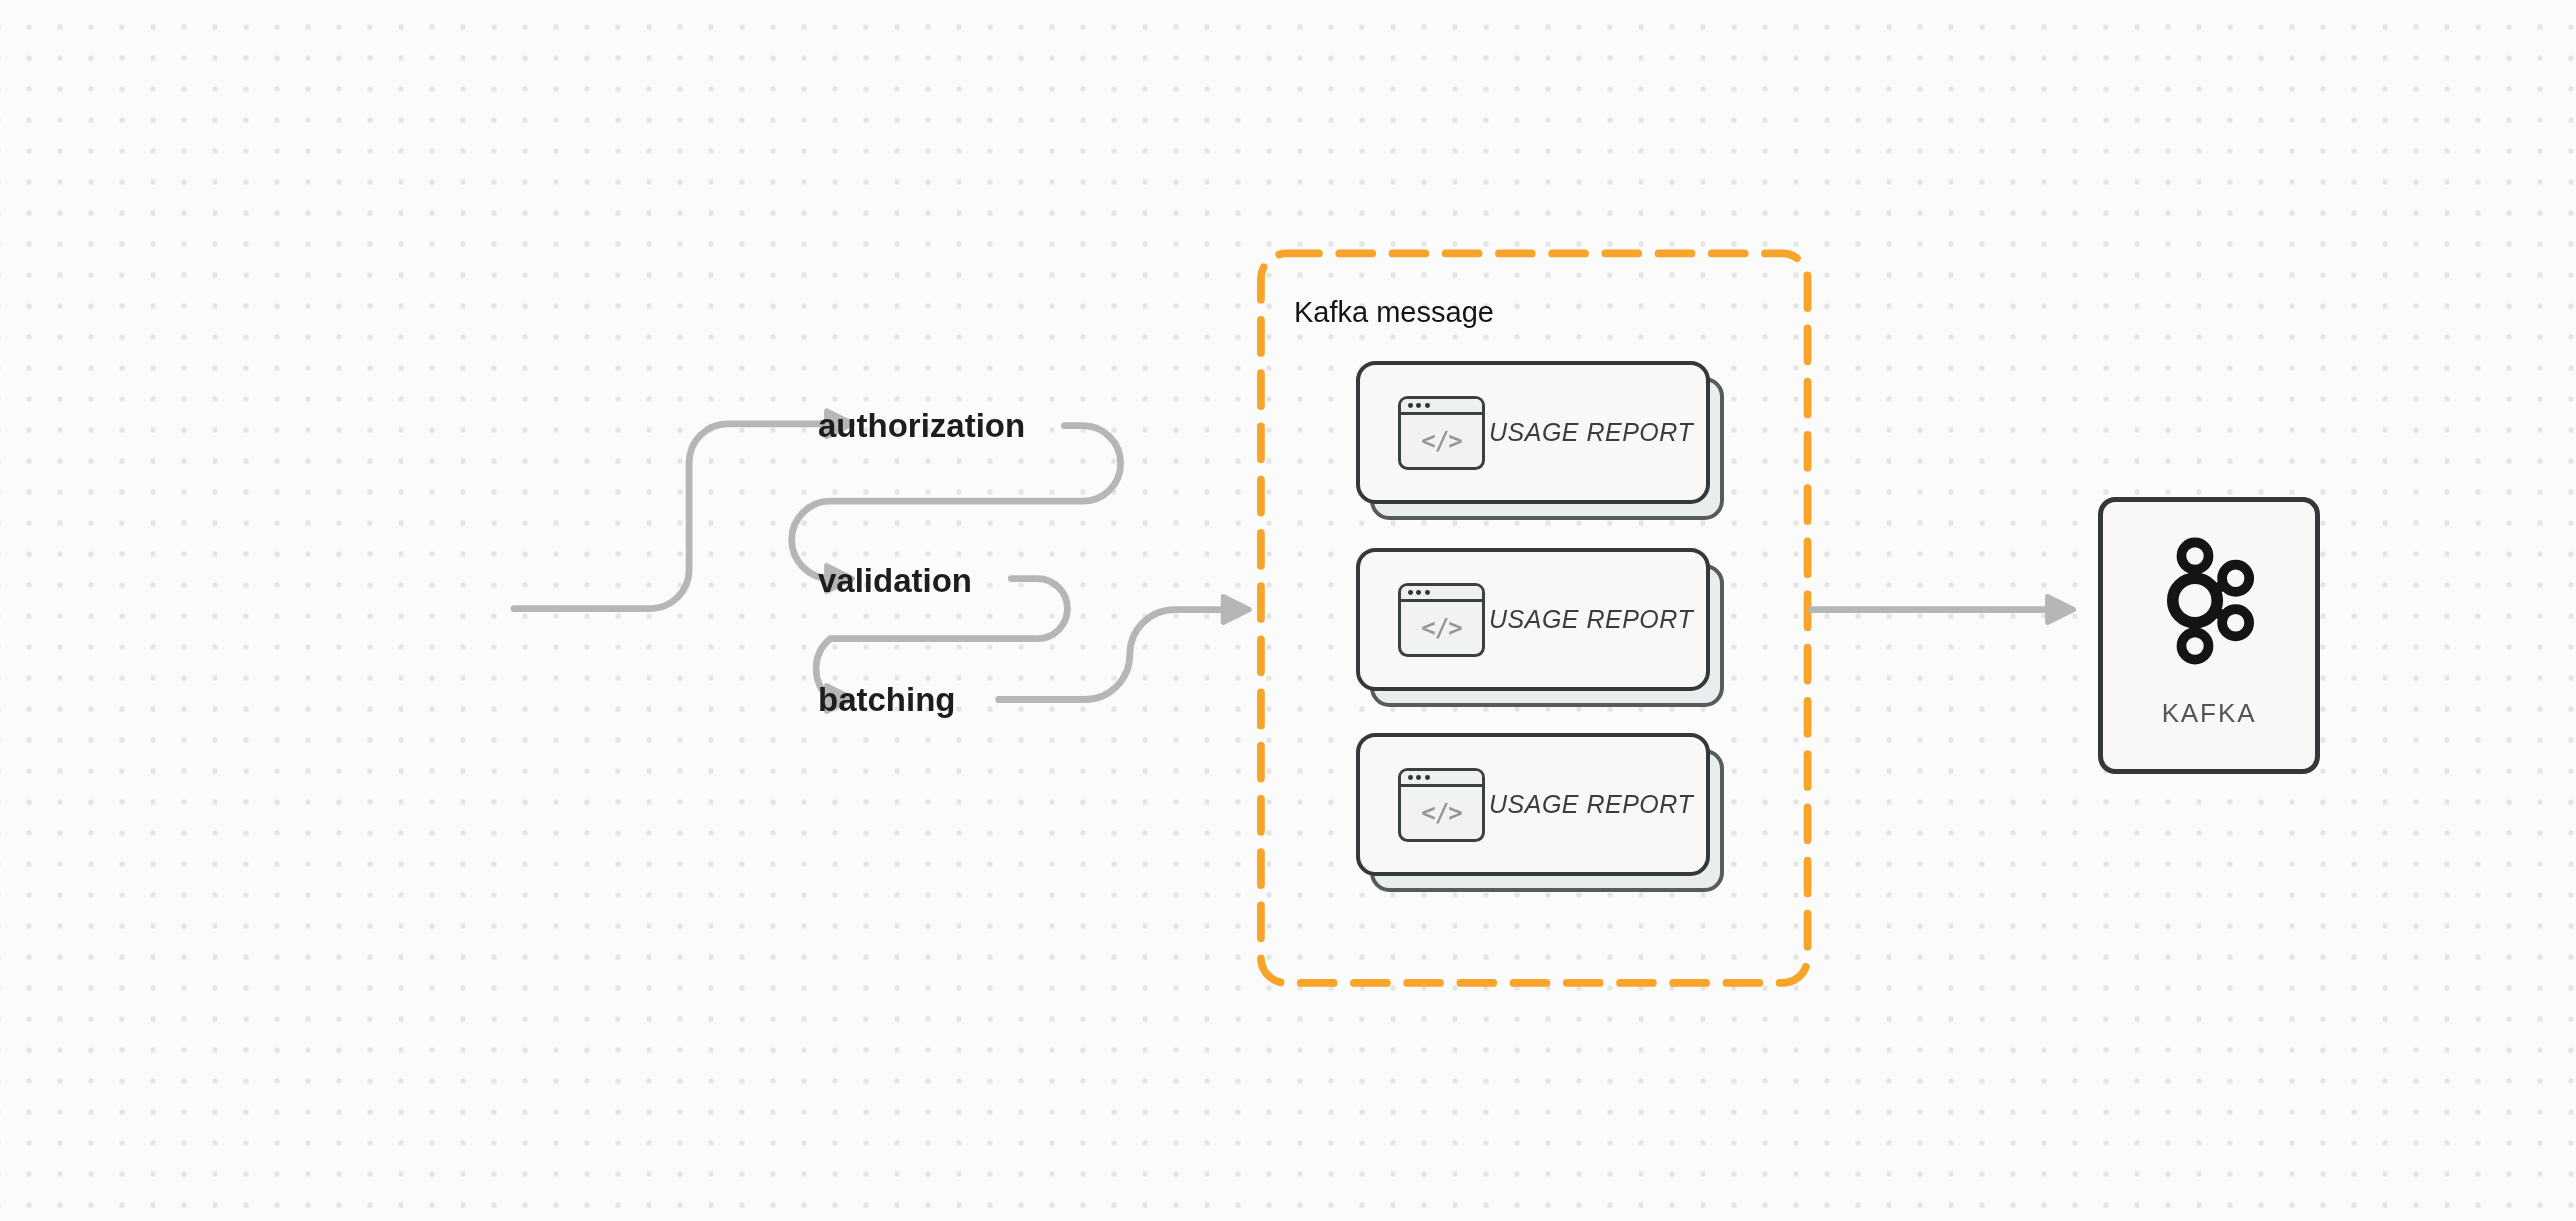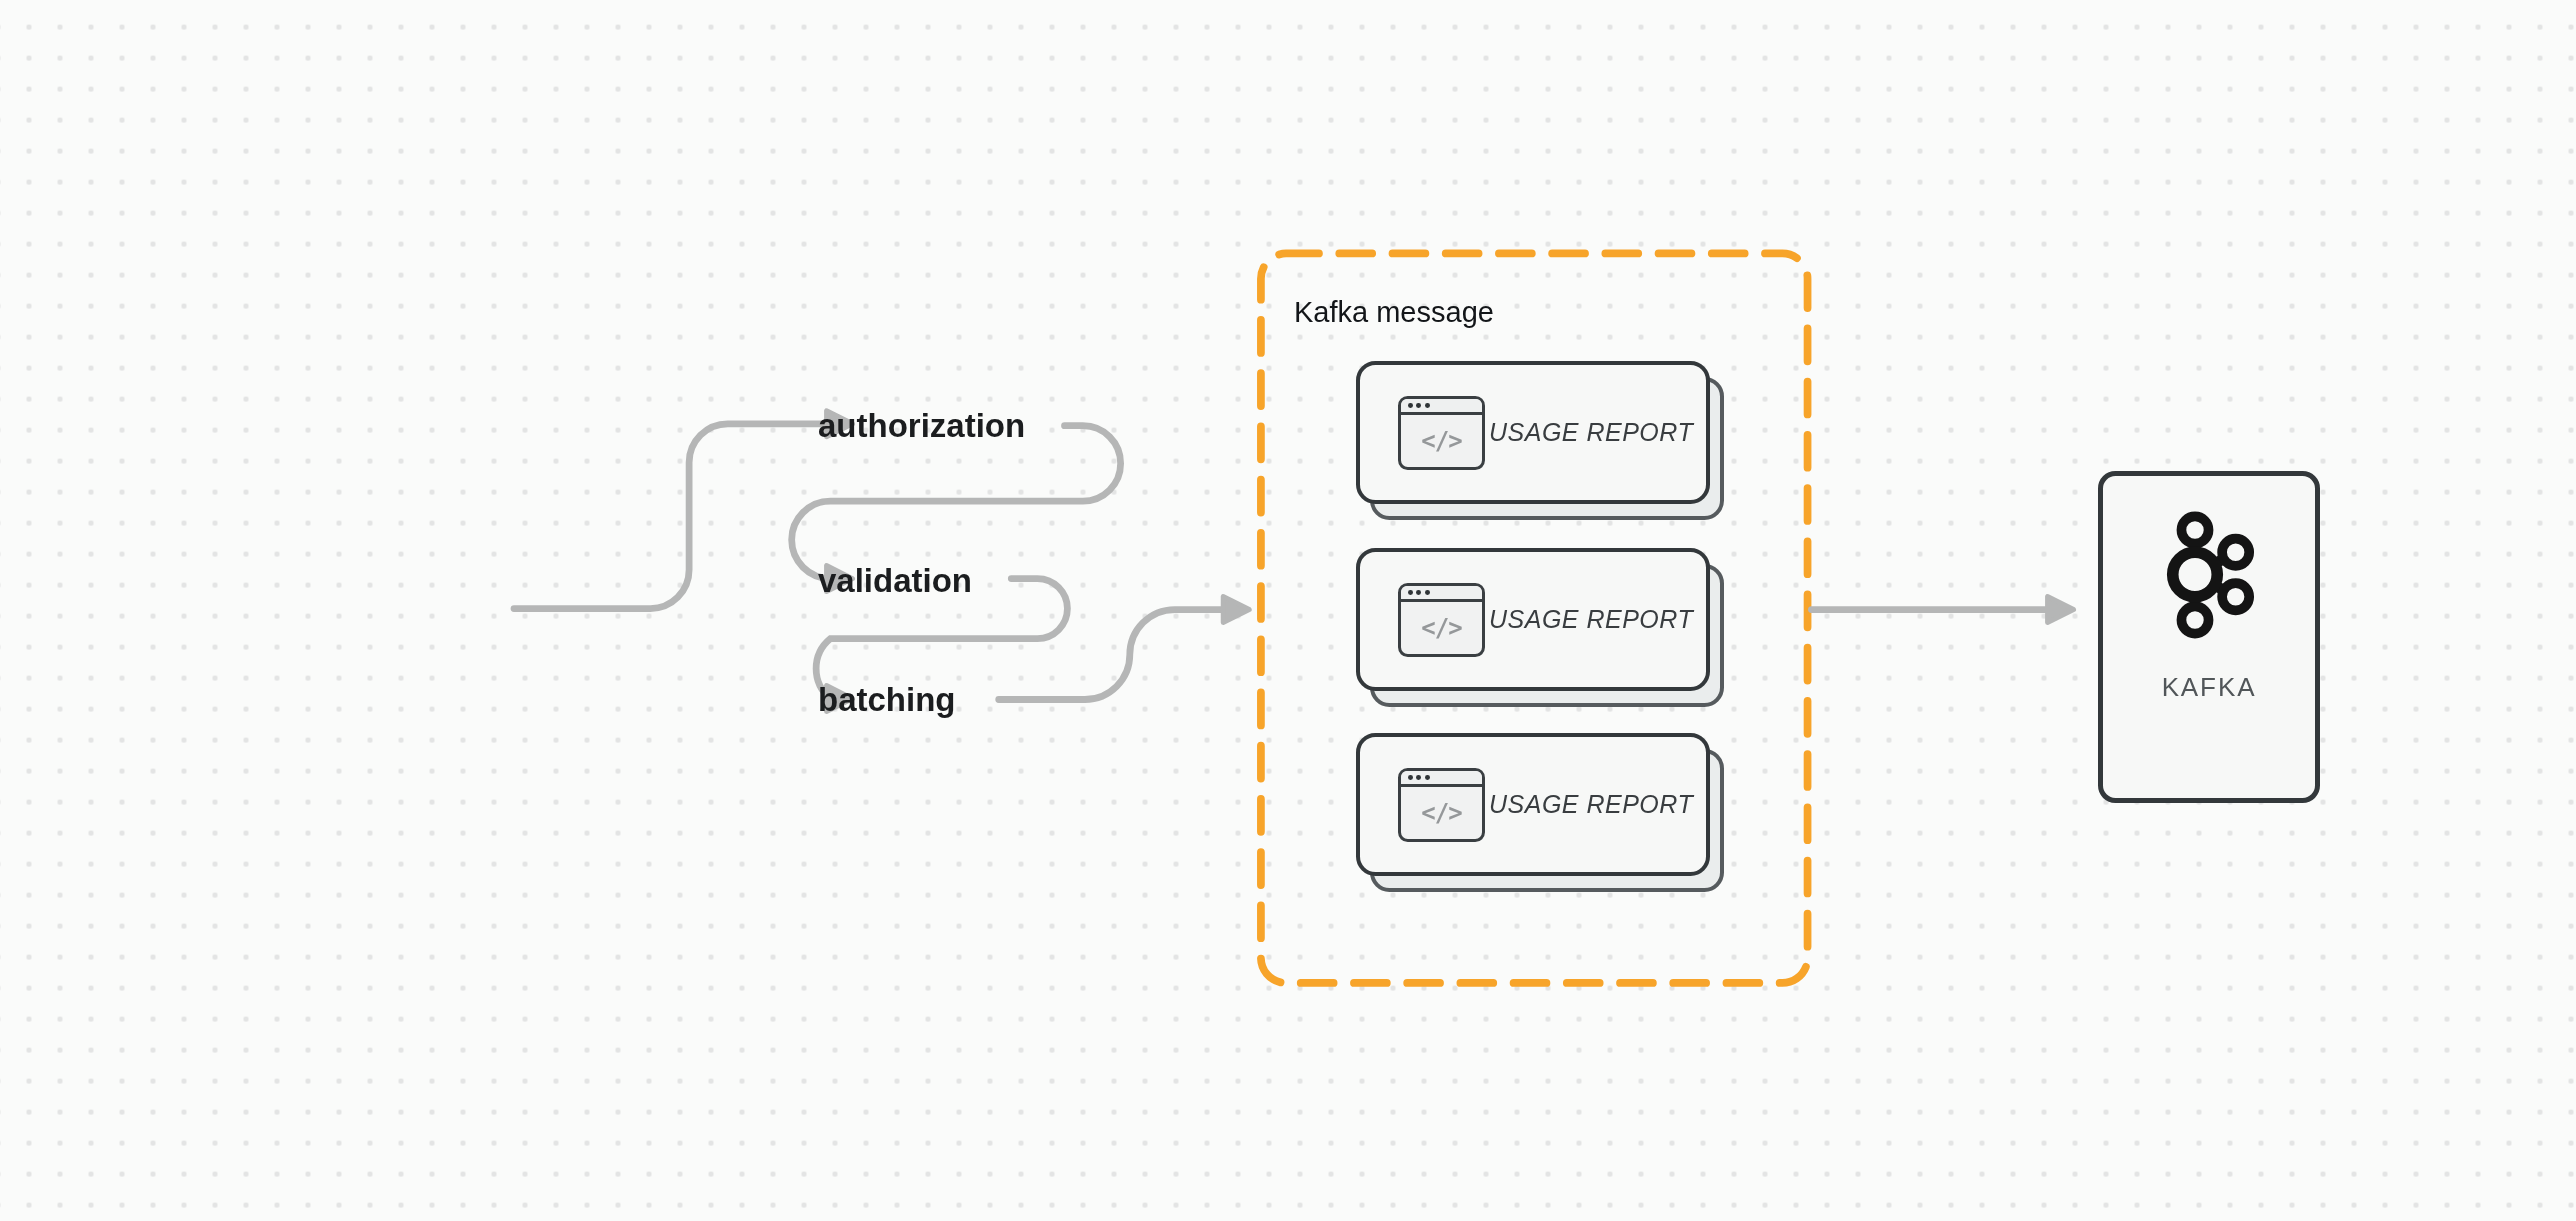--- a/index.html
+++ b/index.html
@@ -20,21 +20,21 @@
   svg.arrow-layer{position:absolute;left:0;top:0;width:2576px;height:1221px}
   .flow-line{fill:none;stroke:var(--arrow);stroke-width:7;stroke-linecap:round}
   .arrowhead{fill:var(--arrow);stroke:var(--arrow);stroke-width:5;stroke-linejoin:round}
   .dashed-rect{fill:none;stroke:var(--accent-orange);stroke-width:8;stroke-linecap:round;stroke-dasharray:34 21}
 
   .node{
     position:absolute;background:var(--shape-bg);border:5.8px solid var(--shape-border);
     border-radius:17.4px;
   }
   .usage-service-node{left:256px;top:501px;width:247px;height:215px}
-  .kafka-node{left:2098px;top:471px;width:222px;height:332px}
+  .kafka-node{left:2098px;top:497px;width:222px;height:277px}
   .node-label{
     position:absolute;left:0;width:100%;text-align:center;
     color:var(--node-label-text);letter-spacing:1.5px;
   }
   .usage-service-node .node-label{top:147px;font-size:23px}
   .kafka-node .node-label{top:196px;font-size:26px;letter-spacing:1.9px}
   .monitor-svg{position:absolute;left:50%;transform:translateX(-50%);top:25px}
   .kafka-logo-svg{position:absolute;left:28px;top:23px}
 
   .step-label{

